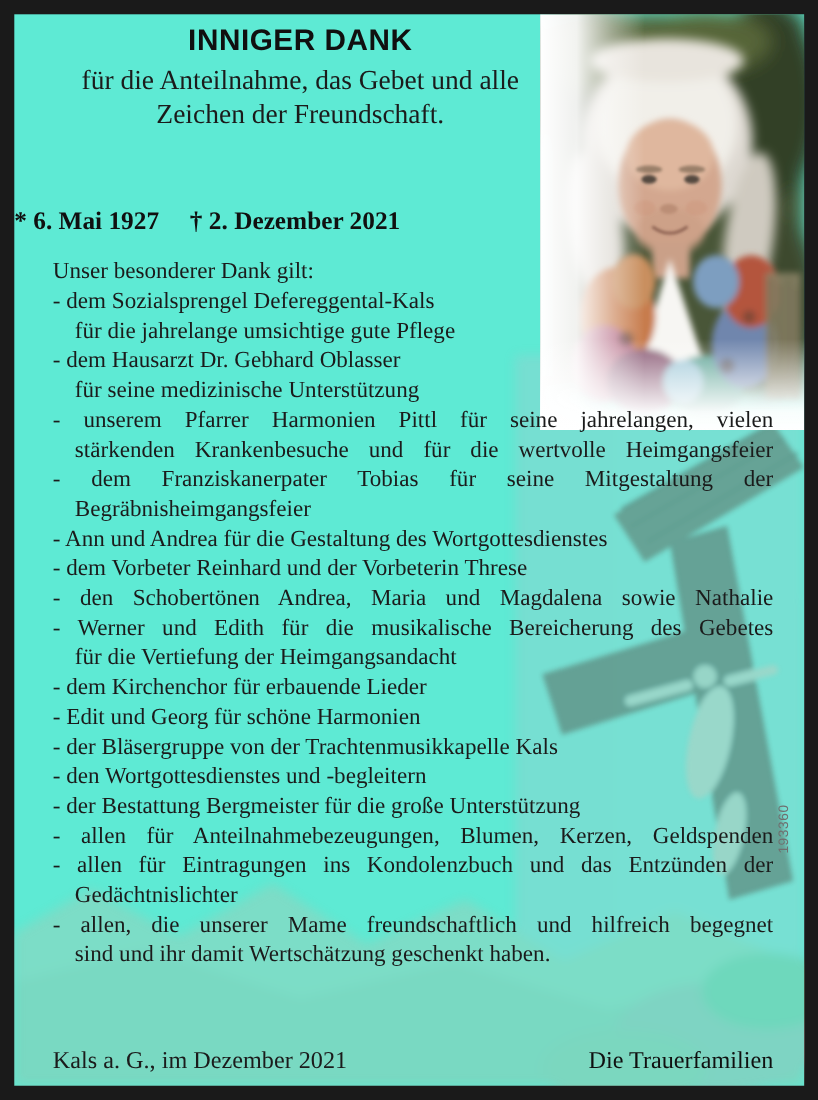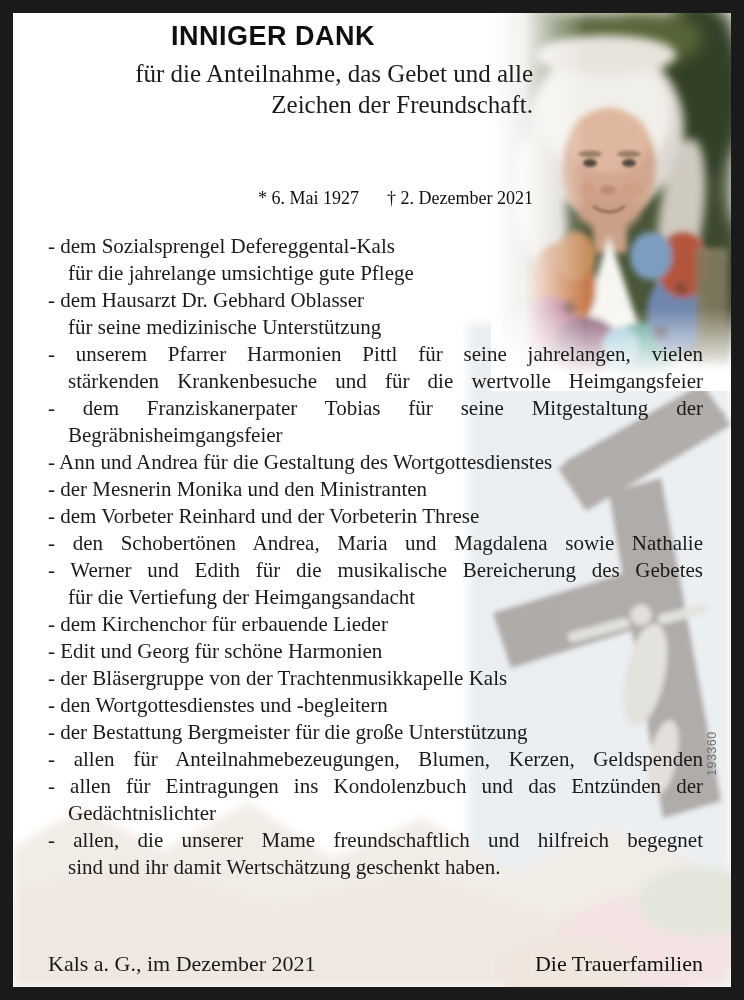--- a/index.html
+++ b/index.html
@@ -4,42 +4,42 @@
 <style>
   html,body{margin:0;padding:0;}
   body{
     width:744px;height:1000px;position:relative;
     background:#1a1a1a;
     font-family:"Liberation Serif", serif;
     overflow:hidden;
   }
   .card{
     position:absolute;left:13px;top:13px;width:718px;height:974px;
-    background:#ffffff;overflow:hidden;
+    background:#5eead4;overflow:hidden;
   }
   .bg-art{position:absolute;inset:0;z-index:1;pointer-events:none;}
   .photo{position:absolute;top:0;right:0;width:240px;height:378px;z-index:2;}
   .txt{position:absolute;z-index:3;color:#1b1b1b;}
 
   .title{
     left:0;top:8px;width:520px;text-align:center;
     font-family:"Liberation Sans", sans-serif;
     font-weight:bold;font-size:27px;letter-spacing:0.5px;color:#101010;
   }
   .subtitle{
-    left:0;top:45px;width:520px;text-align:right;
+    left:0;top:45px;width:520px;text-align:center;
     font-size:25px;line-height:31px;
   }
   .name{
     left:0;top:106px;width:520px;text-align:center;
     font-size:51px;font-weight:bold;letter-spacing:-1px;color:#101010;
   }
   .dates{
-    left:0;top:175px;width:520px;text-align:right;
-    font-size:18px;font-weight:normal;color:#101010;
+    left:0;top:175px;width:520px;text-align:left;
+    font-size:23px;font-weight:bold;color:#101010;
   }
   .dates .gap{display:inline-block;width:28px;}
 
   .body-block{
     left:35px;top:220px;width:655px;
     font-size:21px;line-height:27px;
   }
   .intro{padding-left:0;}
   .tline{padding-left:20px;}
   .tline.first{text-indent:-20px;}
@@ -190,31 +190,31 @@
     <div>für die Anteilnahme, das Gebet und alle</div>
     <div>Zeichen der Freundschaft.</div>
   </div>
 
 
   <div class="txt dates">
     <span>* 6. Mai 1927</span><span class="gap"></span><span>† 2. Dezember 2021</span>
   </div>
 
   <div class="txt body-block">
+    <div class="intro">Unser besonderer Dank gilt:</div>
     <div>
         <div class="tline first">- dem Sozialsprengel Defereggental-Kals</div>
         <div class="tline cont">für die jahrelange umsichtige gute Pflege</div>
         <div class="tline first">- dem Hausarzt Dr. Gebhard Oblasser</div>
         <div class="tline cont">für seine medizinische Unterstützung</div>
         <div class="tline first just">- unserem Pfarrer Harmonien Pittl für seine jahrelangen, vielen</div>
         <div class="tline cont just">stärkenden Krankenbesuche und für die wertvolle Heimgangsfeier</div>
         <div class="tline first just">- dem Franziskanerpater Tobias für seine Mitgestaltung der</div>
         <div class="tline cont">Begräbnisheimgangsfeier</div>
         <div class="tline first">- Ann und Andrea für die Gestaltung des Wortgottesdienstes</div>
-        <div class="tline first">- der Mesnerin Monika und den Ministranten</div>
         <div class="tline first">- dem Vorbeter Reinhard und der Vorbeterin Threse</div>
         <div class="tline first just">- den Schobertönen Andrea, Maria und Magdalena sowie Nathalie</div>
         <div class="tline first just">- Werner und Edith für die musikalische Bereicherung des Gebetes</div>
         <div class="tline cont">für die Vertiefung der Heimgangsandacht</div>
         <div class="tline first">- dem Kirchenchor für erbauende Lieder</div>
         <div class="tline first">- Edit und Georg für schöne Harmonien</div>
         <div class="tline first">- der Bläsergruppe von der Trachtenmusikkapelle Kals</div>
         <div class="tline first">- den Wortgottesdienstes und -begleitern</div>
         <div class="tline first">- der Bestattung Bergmeister für die große Unterstützung</div>
         <div class="tline first just">- allen für Anteilnahmebezeugungen, Blumen, Kerzen, Geldspenden</div>

